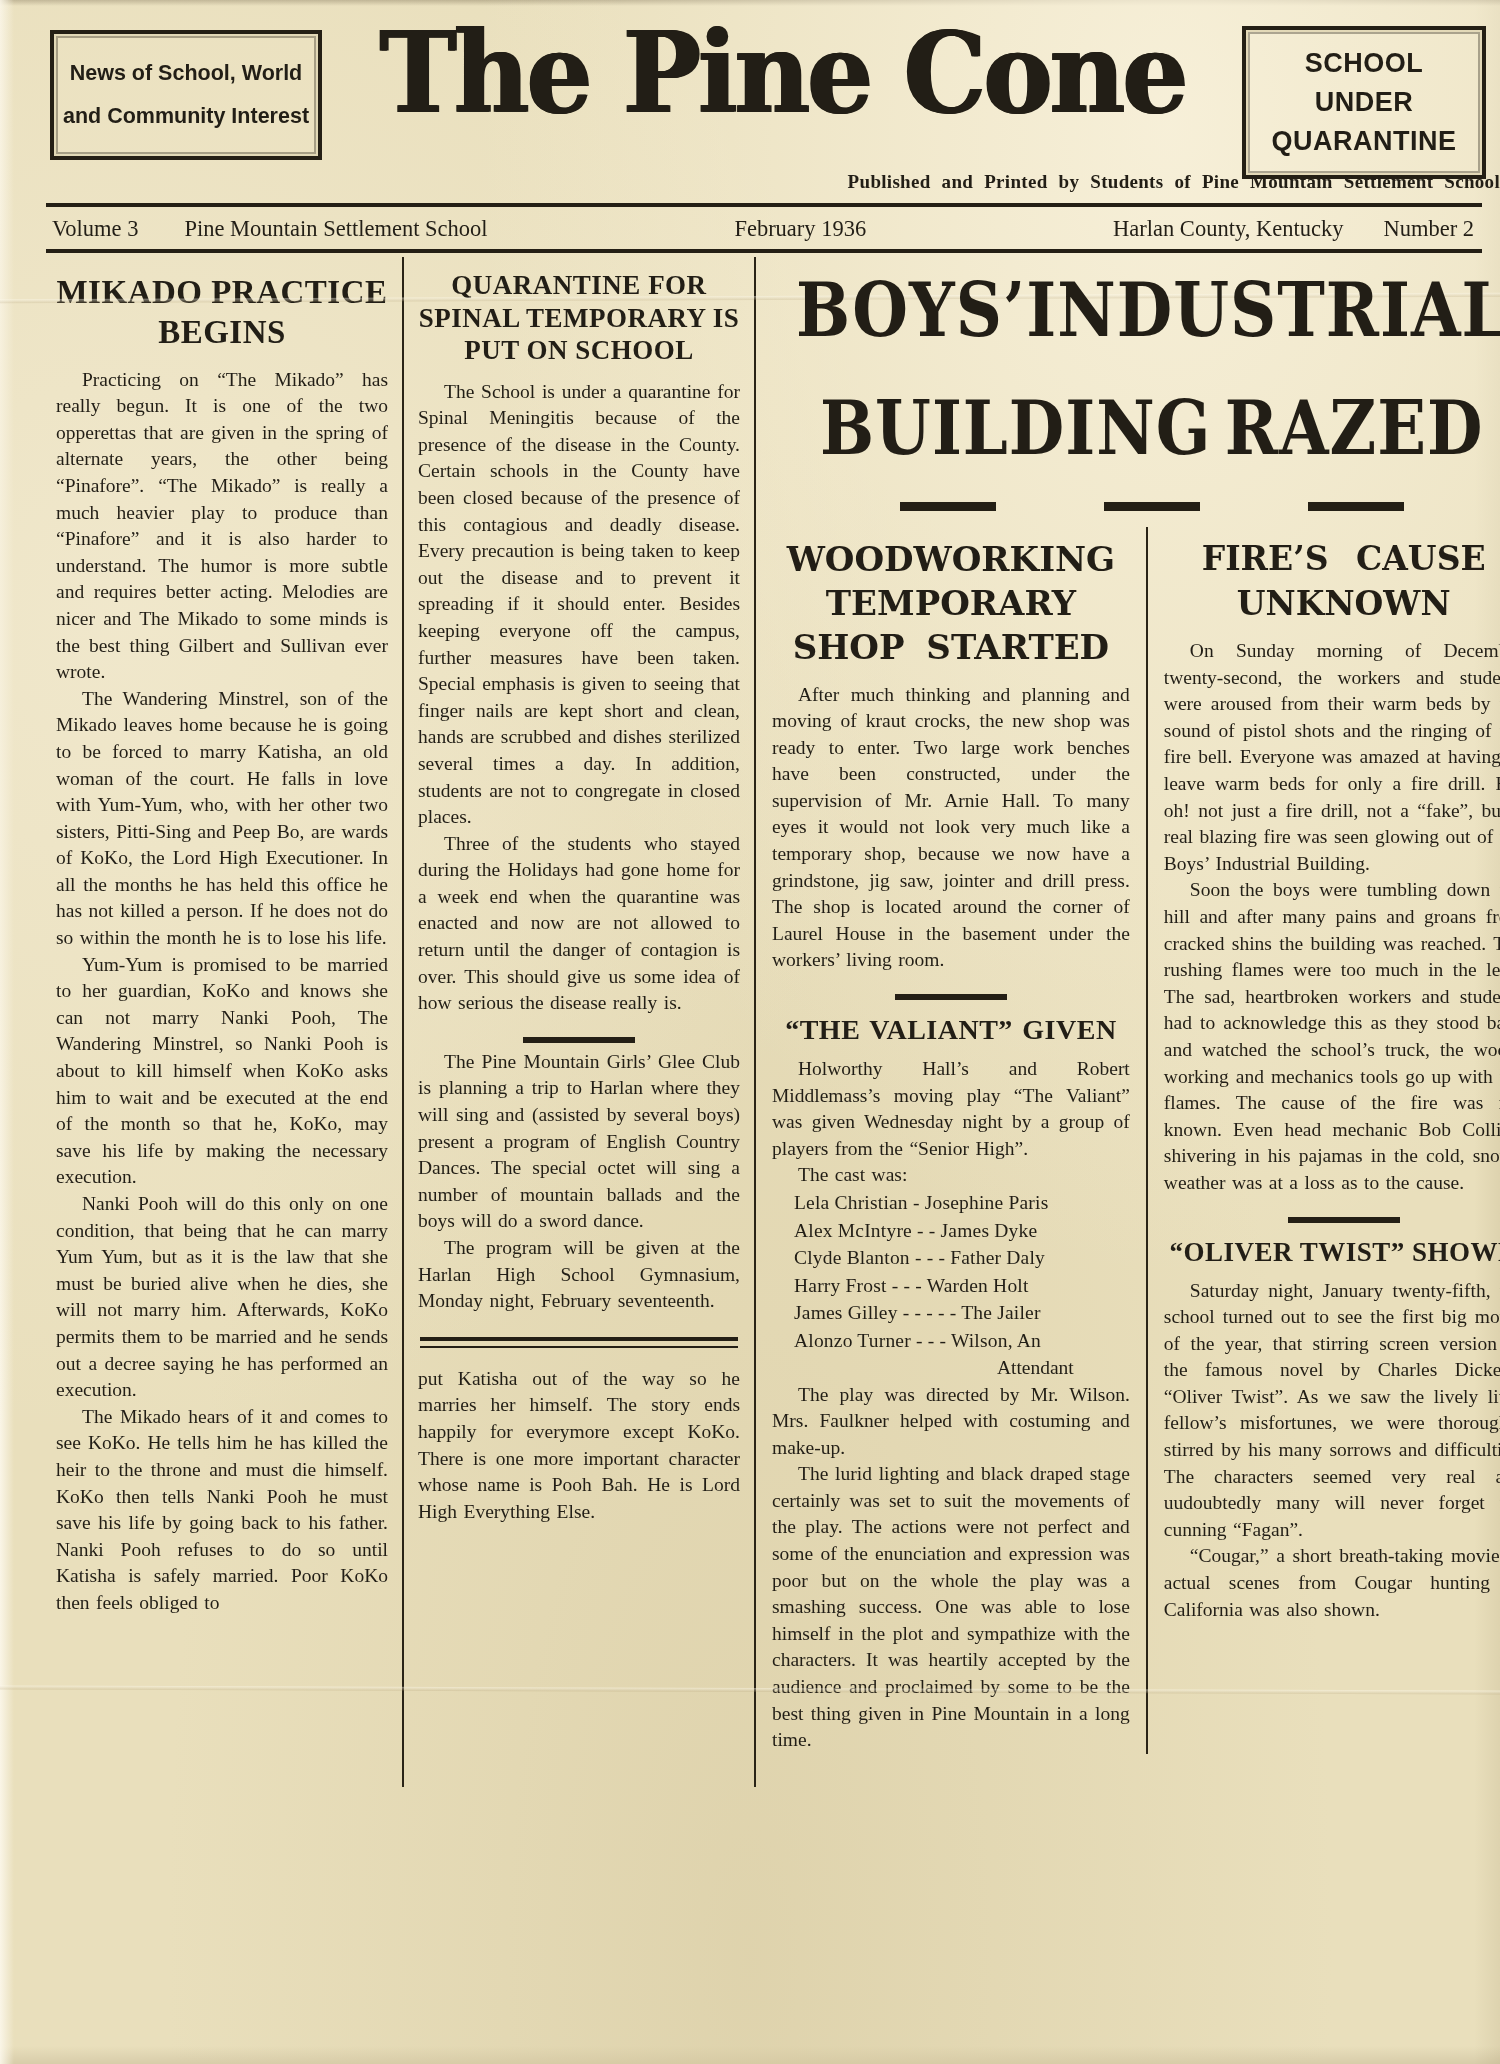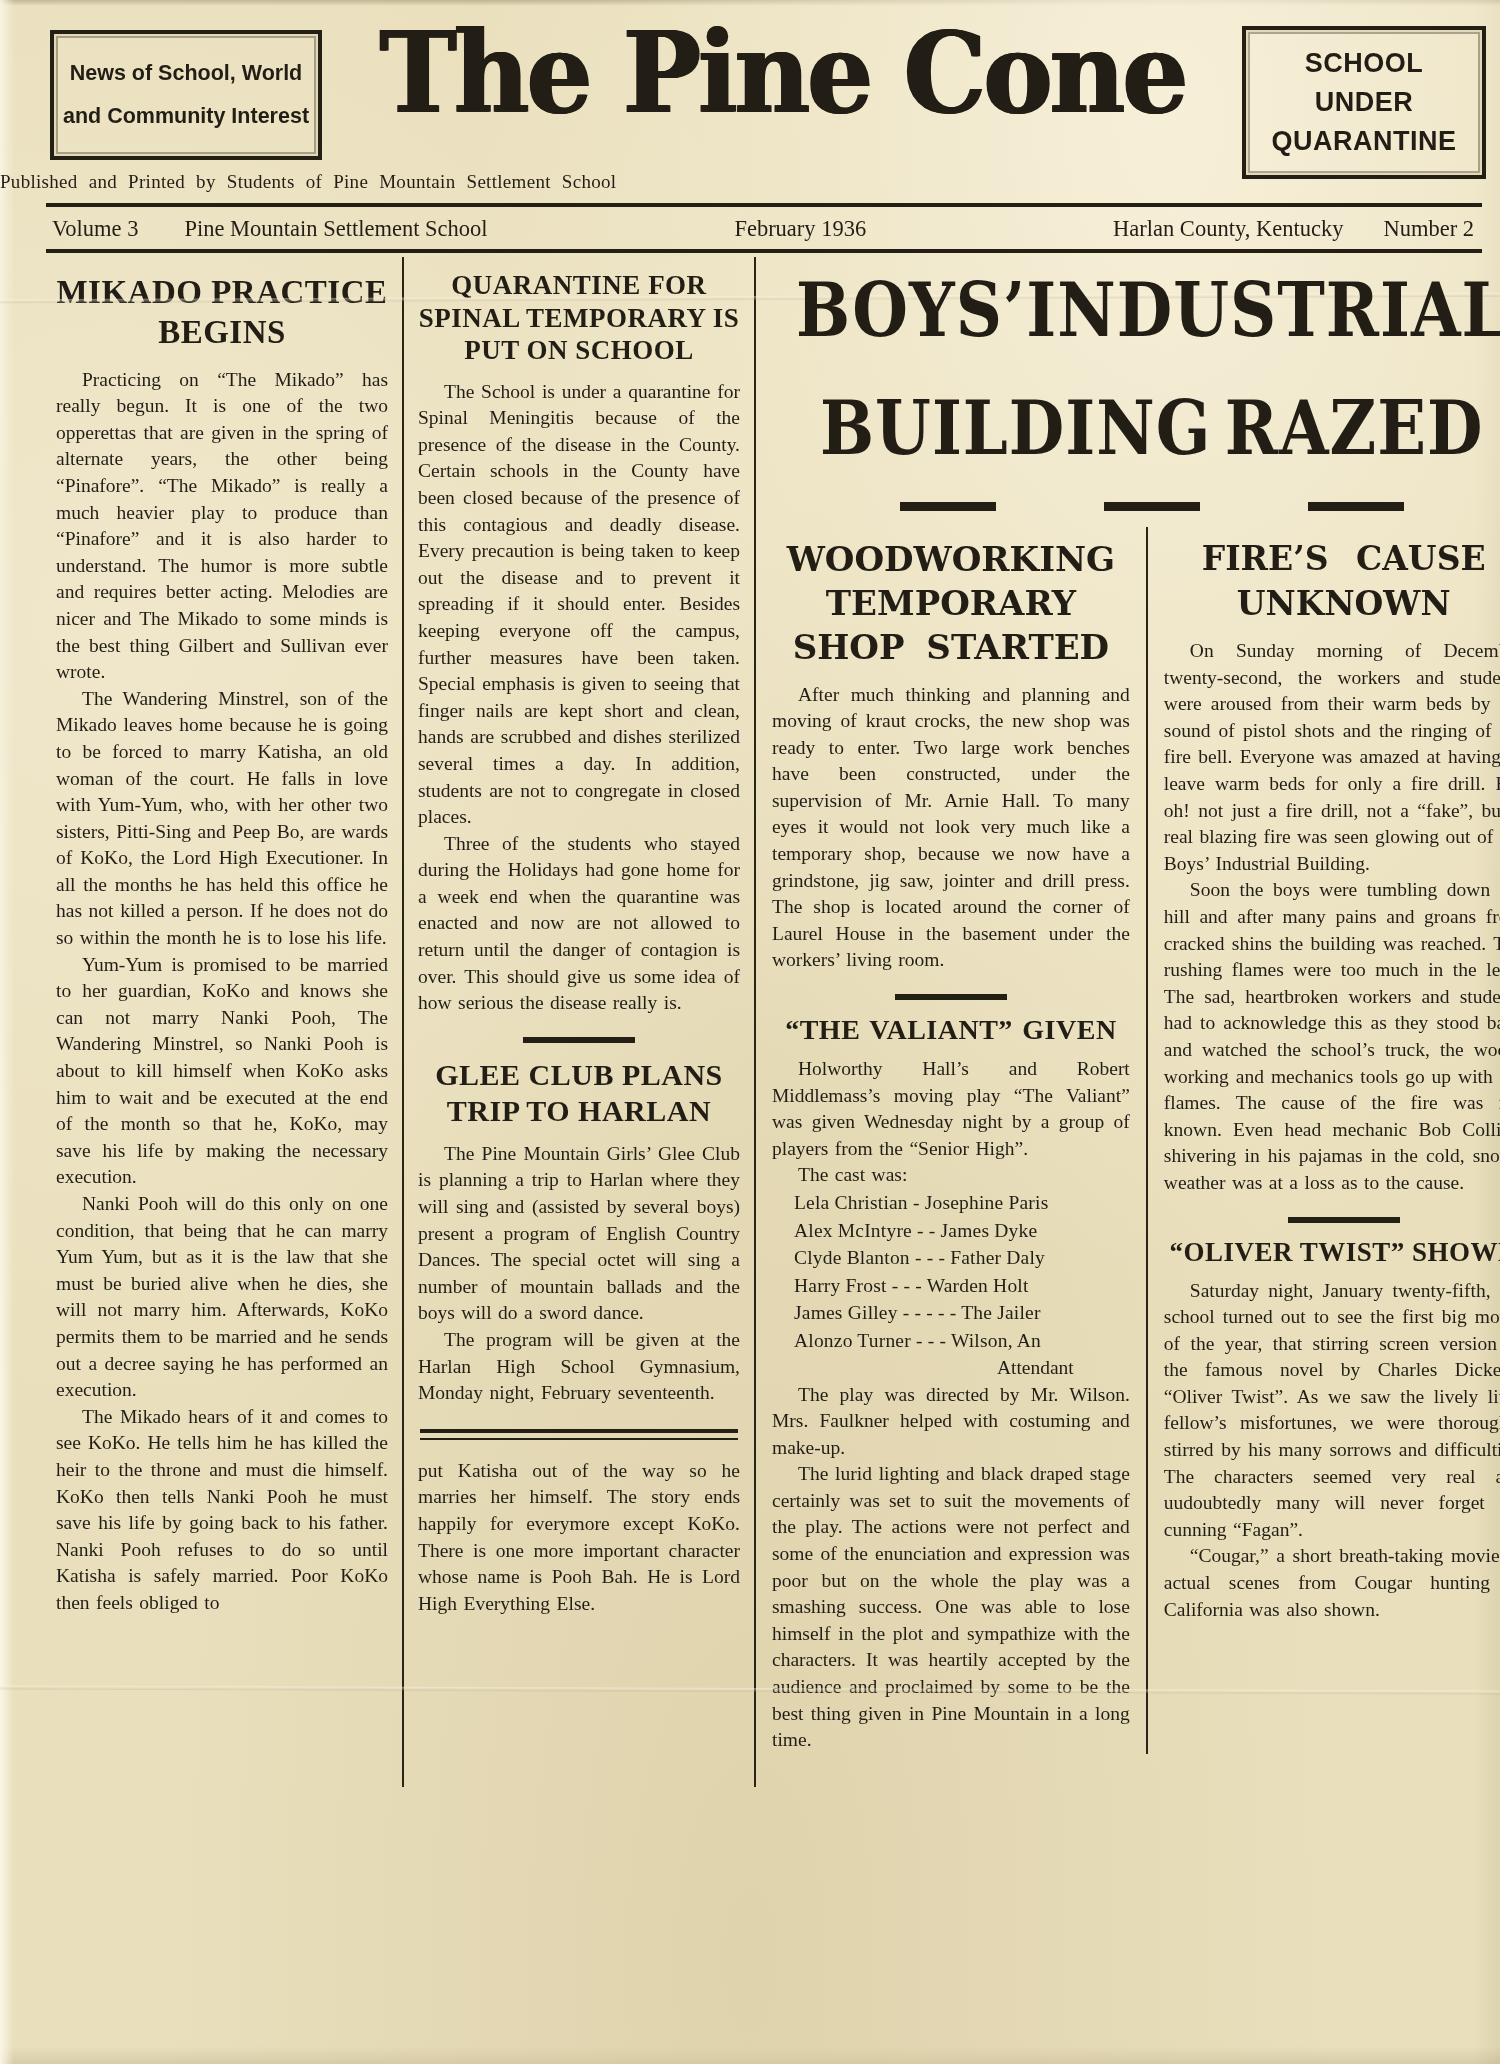--- a/index.html
+++ b/index.html
@@ -29,21 +29,21 @@
   .masthead{display:flex;align-items:flex-start;padding:14px 14px 0 50px;}
   .mast-box{border:4px solid #241f15;box-shadow:inset 0 0 0 2px rgba(233,223,188,.9), inset 0 0 0 4px rgba(36,31,21,.35);
     font-family:"Liberation Sans", sans-serif;font-weight:bold;text-align:center;}
   .box-left{width:252px;min-height:76px;margin-top:16px;padding:18px 6px;font-size:21.5px;line-height:2.0;}
   .box-right{width:228px;min-height:80px;margin-top:12px;padding:14px 4px;font-size:27px;line-height:1.45;letter-spacing:.5px;}
   .mast-title{flex:1;text-align:center;margin-top:2px;
     font-family:"DejaVu Serif", serif;font-weight:bold;
     font-size:104px;line-height:1.05;letter-spacing:-3px;
     transform:scaleY(1.08);transform-origin:top center;
     text-shadow:1.6px 0 0 currentColor, -.6px 0 0 currentColor;}
-  .tagline{text-align:left;font-size:19px;font-weight:normal;word-spacing:6px;margin-top:-8px;letter-spacing:.3px;}
+  .tagline{text-align:right;font-size:19px;font-weight:bold;word-spacing:6px;margin-top:-8px;letter-spacing:.3px;}
 
   .rule{border:0;border-top:4px solid #241f15;margin:10px 18px 0 46px;}
   .dateline{display:flex;align-items:baseline;padding:9px 26px 7px 52px;font-size:22.5px;}
   .dateline .sp{flex:1;}
   .dateline .gap{width:46px;}
   .dateline .gap2{width:40px;}
 
   
   .body-grid{display:grid;grid-template-columns:354px 352px 1fr;margin:4px 12px 0 50px;min-height:1530px;}
   .col{padding:10px 14px 0 6px;}
@@ -151,24 +151,20 @@
           </h2>
         <div class="para-block">
             <p class="para">The School is under a quarantine for Spinal Meningitis because of the presence of the disease in the County.  Certain schools in the County have been closed because of the presence of this contagious and deadly disease.  Every precaution is being taken to keep out the disease and to prevent it spreading if it should enter.  Besides keeping everyone off the campus, further measures have been taken.  Special emphasis is given to seeing that finger nails are kept short and clean, hands are scrubbed and dishes sterilized several times a day.  In addition, students are not to congregate in closed places.</p>
             <p class="para">Three of the students who stayed during the Holidays had gone home for a week end when the quarantine was enacted and now are not allowed to return until the danger of contagion is over.  This should give us some idea of how serious the disease really is.</p>
           </div>
       </article>
 
       <hr class="rule-short">
 
       <article>
-        <h2 class="sans-head glee-head">
-            <div class="head-line">GLEE CLUB PLANS</div>
-            <div class="head-line">TRIP TO HARLAN</div>
-          </h2>
         <div class="para-block">
             <p class="para">The Pine Mountain Girls’ Glee Club is planning a trip to Harlan where they will sing and (assisted by several boys) present a program of English Country Dances.  The special octet will sing a number of mountain ballads and the boys will do a sword dance.</p>
             <p class="para">The program will be given at the Harlan High School Gymnasium, Monday night, February seventeenth.</p>
           </div>
       </article>
 
       <hr class="rule-double">
 
       <article>
         <div class="para-block no-indent-first">

